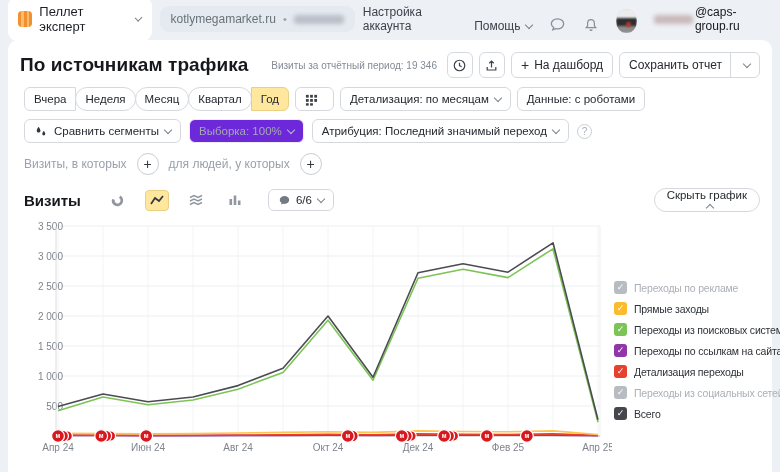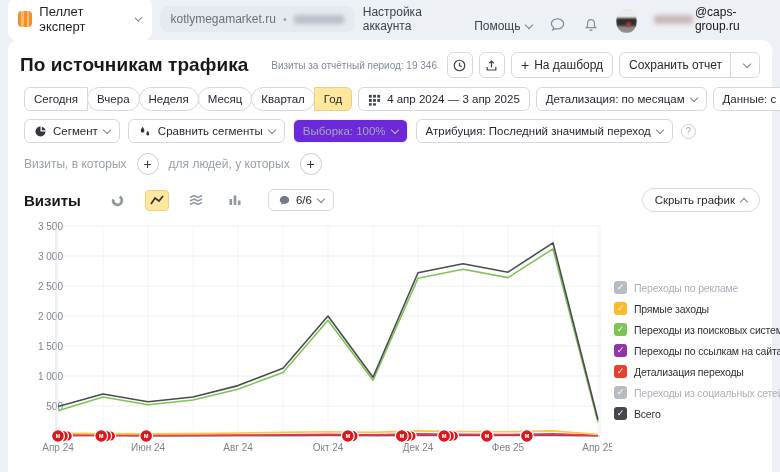--- a/index.html
+++ b/index.html
@@ -57,21 +57,21 @@
   .qmark { width:15px; height:15px; border-radius:50%; border:1px solid #c9ced5; color:#a9b0b8; font-size:10px; display:inline-flex; align-items:center; justify-content:center; cursor:pointer; }
   .filter-row { margin-top:10px; gap:10px; }
   .filter-label { font-size:12px; color:#9aa1ab; }
   .plus-btn { width:22px; height:22px; border-radius:50%; border:1px solid #c9cdd4; background:#fff; color:#33373d; font-size:14px; display:inline-flex; align-items:center; justify-content:center; cursor:pointer; }
   
   .chart-head { display:flex; align-items:center; margin-top:13px; margin-left:4px; gap:15px; }
   .chart-title { font-size:15px; font-weight:700; color:#16181c; margin-right:10px; }
   .ico-btn { width:24px; height:21px; border-radius:4px; display:inline-flex; align-items:center; justify-content:center; cursor:pointer; border:1px solid transparent; }
   .ico-btn.sel { background:#ffe79e; border-color:#e9d083; }
   .cmt-btn { margin-left:6px; height:22px; }
-  .hide-btn { margin-left:auto; border-radius:13px; height:24px; padding:0 12px; font-size:11.5px; }
+  .hide-btn { margin-left:auto; border-radius:13px; height:24px; padding:0 12px; font-size:11.5px;flex-direction:column; }
   
   .chart-wrap { display:flex; margin-top:6px; }
   .ax { font-size:10px; fill:#7e848d; }
   .mk { font-size:6.5px; fill:#fff; font-weight:bold; }
   .legend { width:146px; margin-left:2px; margin-top:62px; display:flex; flex-direction:column; gap:6px; }
   .lg-item { display:flex; align-items:center; gap:7px; height:15px; cursor:pointer; }
   .lg-box { width:13px; height:13px; min-width:13px; border-radius:3px; color:#fff; font-size:9px; line-height:13px; text-align:center; }
   .lg-lab { font-size:10.5px; color:#2d3137; white-space:nowrap; letter-spacing:-0.2px; }
   .lg-item.off .lg-lab { color:#abb0b7; }
   svg text { font-family:"Liberation Sans","DejaVu Sans",sans-serif; }
@@ -144,62 +144,52 @@
         <span>Сохранить отчет</span>
         <span class="split-chev">
             <span class="chev"></span>
           </span>
       </span>
     </div>
   </div>
 
   <div class="row presets-row">
     <div class="seg" id="presets">
-        <span class="btn">Сегодня</span>
         <span class="btn">Вчера</span>
         <span class="btn">Неделя</span>
         <span class="btn">Месяц</span>
         <span class="btn">Квартал</span>
         <span class="btn sel">Год</span>
       </div>
     <span class="btn">
       <svg width="13" height="13" viewBox="0 0 14 14" style="margin-right:6px">
           <g fill="#3d424a">
             <rect x="1" y="2" width="3" height="3"></rect>
             <rect x="5.5" y="2" width="3" height="3"></rect>
             <rect x="10" y="2" width="3" height="3"></rect>
             <rect x="1" y="6.5" width="3" height="3"></rect>
             <rect x="5.5" y="6.5" width="3" height="3"></rect>
             <rect x="10" y="6.5" width="3" height="3"></rect>
             <rect x="1" y="11" width="3" height="2.6"></rect>
             <rect x="5.5" y="11" width="3" height="2.6"></rect>
           </g>
         </svg>
-      <span>4 апр 2024 — 3 апр 2025</span>
     </span>
     <span class="btn">
       <span>Детализация: по месяцам</span>
       <span class="chev"></span>
     </span>
     <span class="btn">
       <span>Данные: с роботами</span>
 
     </span>
 
   </div>
 
   <div class="row seg-row">
-    <span class="btn">
-      <svg width="13" height="13" viewBox="0 0 14 14" style="margin-right:6px">
-          <path d="M7 1.6A5.4 5.4 0 1 0 12.4 7H7z" fill="#33373d"></path>
-          <path d="M8.4 1.8A5.4 5.4 0 0 1 12.6 5.6L8.4 5.6z" fill="#33373d"></path>
-        </svg>
-      <span>Сегмент</span>
-      <span class="chev"></span>
-    </span>
     <span class="btn">
       <svg width="14" height="13" viewBox="0 0 14 14" style="margin-right:6px">
           <path d="M4.4 1.8C3.1 3.8 2.4 5 2.4 6.1a2 2 0 0 0 4 0c0-1.1-.7-2.3-2-4.3z" fill="#33373d"></path>
           <path d="M10 6.2c-1 1.6-1.6 2.5-1.6 3.4a1.6 1.6 0 0 0 3.2 0c0-.9-.6-1.8-1.6-3.4z" fill="#33373d"></path>
         </svg>
       <span>Сравнить сегменты</span>
       <span class="chev"></span>
     </span>
     <span class="btn dis">
       <span>Выборка: 100%</span>

